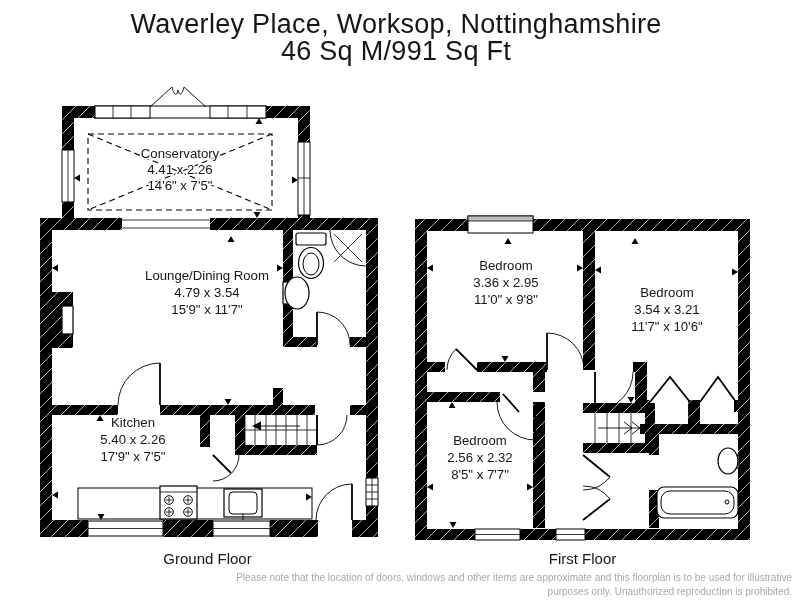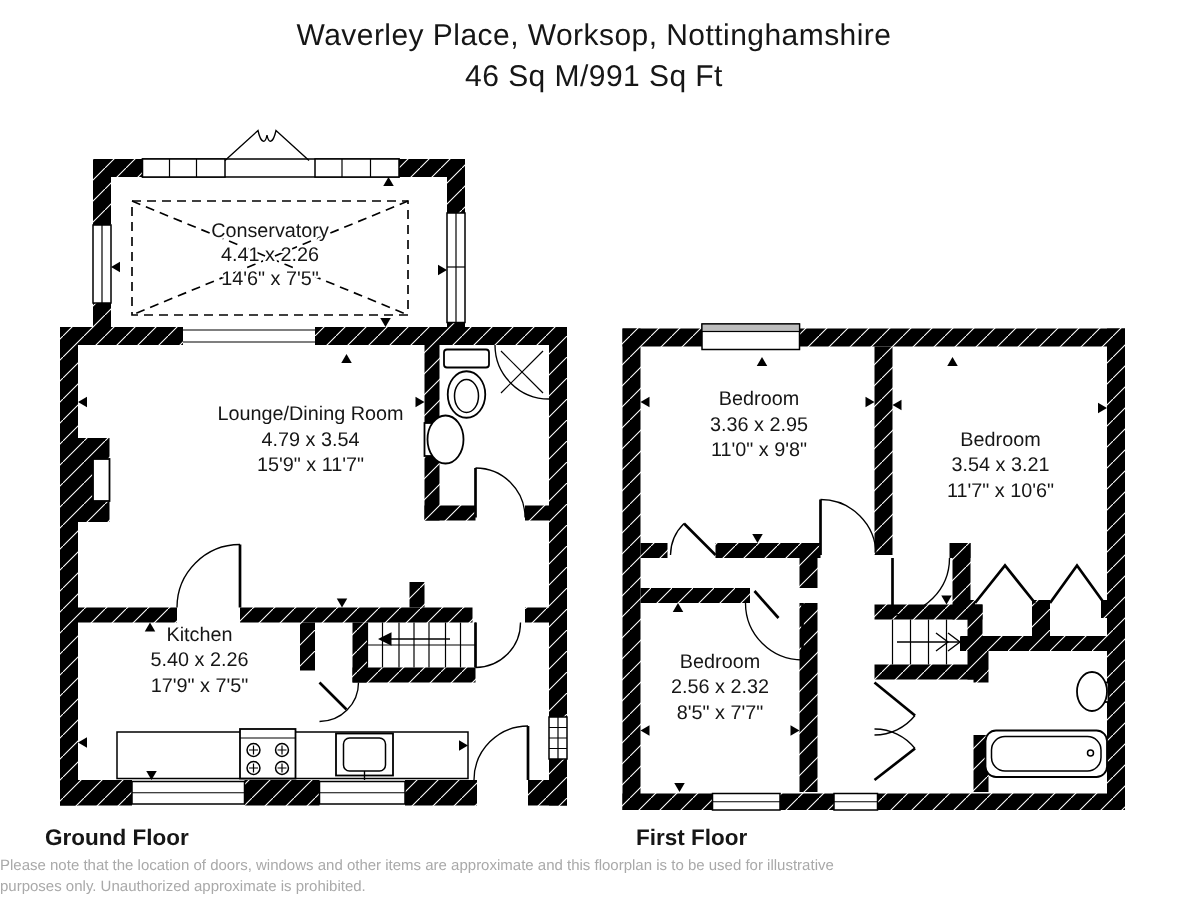--- a/index.html
+++ b/index.html
@@ -1,26 +1,26 @@
 <!DOCTYPE html>
 <html><head>
 <meta charset="utf-8">
 <style>
   html,body{margin:0;padding:0;background:#fff;}
   .page{position:relative;width:792px;height:612px;background:#fff;overflow:hidden;
         font-family:"Liberation Sans",sans-serif;color:#161616;}
   .title{position:absolute;top:11px;left:0;width:792px;text-align:center;
-         font-size:20px;line-height:27px;letter-spacing:.3px;color:#161616;}
+         font-size:27px;line-height:27px;letter-spacing:.3px;color:#161616;}
   .plan{position:absolute;}
   .plan.gf{left:30px;top:78px;}
   .plan.ff{left:405px;top:205px;}
-  .floor-label{position:absolute;top:550px;font-weight:bold;font-size:15px;color:#161616;}
+  .floor-label{position:absolute;top:550px;font-weight:normal;font-size:15px;text-align:center;color:#161616;}
   .floor-label.gf-label{left:30px;width:355px;}
-  .floor-label.ff-label{left:424px;width:355px;}
-  .disclaimer{position:absolute;top:571px;left:0;width:792px;text-align:left;
+  .floor-label.ff-label{left:405px;width:355px;}
+  .disclaimer{position:absolute;top:571px;left:0;width:792px;text-align:right;
               font-size:10px;line-height:14px;color:#a9a9a9;}
   svg text{font-family:"Liberation Sans",sans-serif;fill:#161616;
            paint-order:stroke;stroke:#fff;stroke-width:3px;stroke-linejoin:round;}
   .room-txt{font-size:13.2px;text-anchor:middle;}
   .win{fill:#fff;stroke:#000;stroke-width:1;}
   .ln{stroke:#000;stroke-width:0.9;fill:none;}
   .thin{stroke:#000;stroke-width:0.8;fill:none;}
   .door{stroke:#000;stroke-width:0.9;fill:none;}
   .leaf{stroke:#000;stroke-width:1.8;fill:none;}
   .fx{fill:#fff;stroke:#000;stroke-width:1.2;}
@@ -304,16 +304,16 @@
       <text x="480" y="462" class="room-txt">2.56 x 2.32</text>
       <text x="480" y="479" class="room-txt">8'5" x 7'7"</text>
     </g>
   </svg>
 
   <div class="floor-label gf-label">Ground Floor</div>
   <div class="floor-label ff-label">First Floor</div>
 
   <div class="disclaimer">
     <div>Please note that the location of doors, windows and other items are approximate and this floorplan is to be used for illustrative</div>
-    <div>purposes only. Unauthorized approximate is prohibited.</div>
+    <div>purposes only. Unauthorized reproduction is prohibited.</div>
   </div>
 
 </div>
 
 </body></html>

